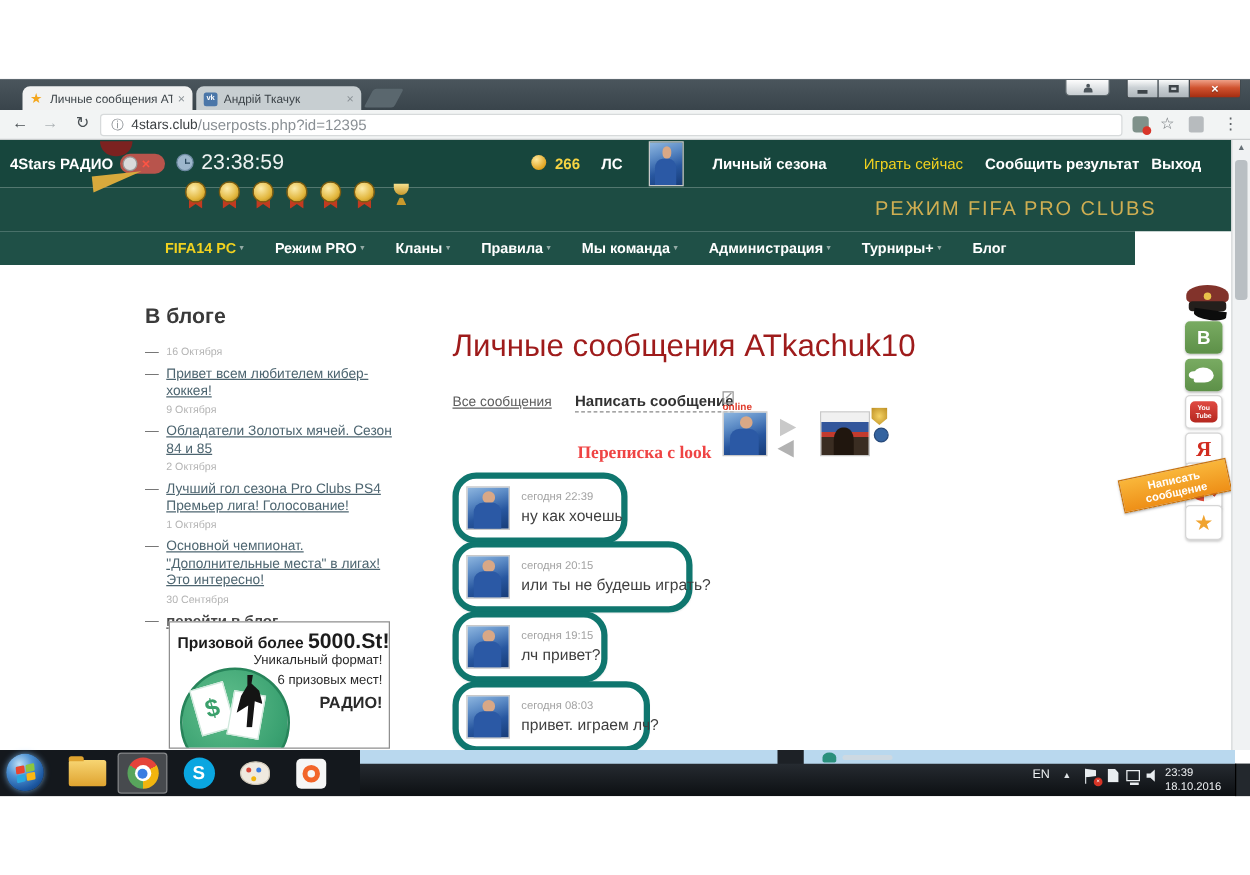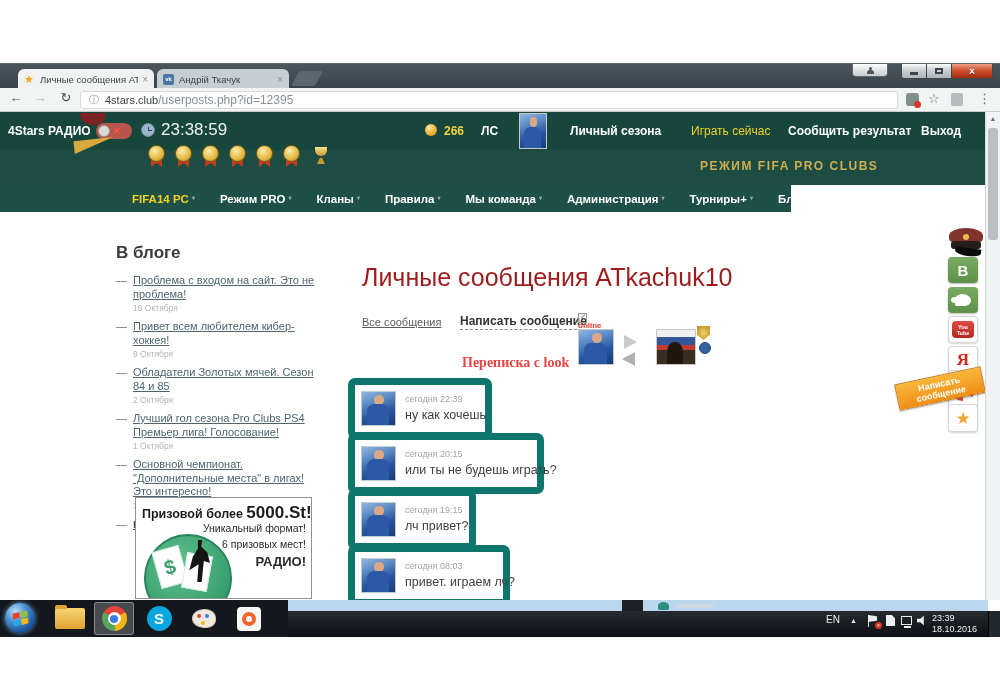--- a/index.html
+++ b/index.html
@@ -39,38 +39,38 @@
   .ext-ico{position:absolute;left:906px;top:5px;width:13px;height:13px;background:#7f918a;border-radius:3px;}
   .ext-ico:after{content:'';position:absolute;right:-2px;bottom:-2px;width:7px;height:7px;border-radius:50%;background:#d8362a;}
   .tb-star{position:absolute;left:928px;top:3px;font-size:13px;color:#6f7478;}
   .bm-ico{position:absolute;left:951px;top:5px;width:12px;height:13px;background:#b7bbbe;border-radius:2px;}
   .menu-ico{position:absolute;left:978px;top:3px;font-size:13px;color:#5f6469;}
 
   
   .page{position:absolute;left:0;top:49px;width:1000px;height:488px;background:#fff;overflow:hidden;}
   .hdr1{position:absolute;left:0;top:0;width:1000px;height:38px;background:#17463d;}
   .hdr2{position:absolute;left:0;top:38px;width:1000px;height:35px;background:#1d4c43;}
-  .navbar{position:absolute;left:0;top:73px;width:791px;height:27px;background:#1f5047;display:flex;align-items:center;padding-left:132px;gap:25px;box-sizing:border-box;}
+  .navbar{position:absolute;left:0;top:73px;width:908px;height:27px;background:#1f5047;display:flex;align-items:center;padding-left:132px;gap:25px;box-sizing:border-box;}
   .hdr-txt{color:#fff;font-weight:bold;font-size:12px;}
   .radio-widget{position:absolute;left:96px;top:11px;width:36px;height:16px;background:#b8544c;border-radius:8px;display:flex;align-items:center;}
   .radio-disc{width:12px;height:12px;border-radius:50%;background:#d9dadb;margin-left:2px;border:1px solid #9a9a9a;box-sizing:border-box;}
   .radio-x{color:#ff5444;font-size:9px;font-weight:bold;margin-left:3px;}
   .clock-ico{position:absolute;left:141px;top:11px;width:14px;height:14px;border-radius:50%;background:#9db6cc;border:1px solid #6f8ba3;box-sizing:border-box;}
   .clock-ico:before{content:'';position:absolute;left:6px;top:3px;width:1px;height:4px;background:#2c4a60;}
   .clock-ico:after{content:'';position:absolute;left:6px;top:6px;width:4px;height:1px;background:#2c4a60;}
   .clock-txt{position:absolute;left:161px;top:8px;font-size:17px;color:#eef3f2;}
   .coin{position:absolute;left:425px;top:12px;width:12px;height:12px;border-radius:50%;background:radial-gradient(circle at 35% 30%,#ffe89a,#dfa421 70%,#a8750e);}
   .coins-num{position:absolute;left:444px;top:12px;color:#f6d443;font-weight:bold;font-size:12px;}
   .ls{position:absolute;left:481px;top:12px;}
   .hav{position:absolute;left:519px;top:1px;width:28px;height:36px;border:1px solid #0d352d;box-sizing:border-box;}
   .m-cab{position:absolute;left:570px;top:12px;}
   .m-play{position:absolute;left:691px;top:12px;color:#f2d21f;font-weight:normal;font-size:12px;}
   .m-rep{position:absolute;left:788px;top:12px;}
   .m-out{position:absolute;left:921px;top:12px;}
-  .mode{position:absolute;left:700px;top:47px;font-size:12px;font-weight:bold;color:#cfae52;letter-spacing:1.5px;}
+  .mode{position:absolute;left:700px;top:47px;font-size:16px;font-weight:normal;color:#cfae52;letter-spacing:1.5px;}
   .crest{position:absolute;left:80px;top:1px;width:26px;height:12px;border-radius:0 0 13px 13px;background:#7c2220;}
   .pennant{position:absolute;left:74px;top:27px;width:0;height:0;border-top:13px solid #d8a93c;border-right:40px solid transparent;transform:rotate(-6deg);}
   .medals{position:absolute;left:148px;top:33px;display:flex;gap:10px;}
   .medal{position:relative;width:17px;height:24px;}
   .medal:after{content:'';position:absolute;left:3px;top:9px;width:11px;height:13px;background:#c23a20;clip-path:polygon(0 0,100% 0,100% 100%,50% 70%,0 100%);}
   .medal:before{content:'';position:absolute;left:0;top:0;width:15px;height:15px;border-radius:50%;background:radial-gradient(circle at 38% 32%,#fcecab,#e2b63c 62%,#a1771a);border:1px solid #7d5c10;z-index:1;}
   .trophy{position:absolute;left:314px;top:33px;width:14px;height:22px;}
   .trophy:before{content:'';position:absolute;left:1px;top:2px;width:12px;height:9px;background:linear-gradient(#f6e18f,#c9992c);border-radius:0 0 7px 7px;}
   .trophy:after{content:'';position:absolute;left:3px;top:13px;width:8px;height:6px;background:#c9992c;clip-path:polygon(35% 0,65% 0,100% 100%,0 100%);}
   .nav-item{display:flex;align-items:flex-start;color:#fff;font-weight:bold;font-size:11.5px;white-space:nowrap;}
@@ -106,21 +106,21 @@
   .pavatar{background:linear-gradient(160deg,#8fb7e0 0%,#5d8cc6 30%,#2857a0 62%,#173c78 100%);position:relative;overflow:hidden;border:1px solid #c9c9c9;box-sizing:border-box;}
   .pavatar:before{content:'';position:absolute;left:37%;top:10%;width:30%;height:28%;background:#d9a886;border-radius:50%;}
   .pavatar:after{content:'';position:absolute;left:16%;top:37%;width:66%;height:64%;background:#2b59a5;border-radius:35% 35% 0 0;}
   .av1{position:absolute;left:578px;top:117px;width:36px;height:36px;}
   .arrow-r{position:absolute;left:624px;top:123px;width:0;height:0;border-left:13px solid #c9c9c9;border-top:7px solid transparent;border-bottom:7px solid transparent;}
   .arrow-l{position:absolute;left:622px;top:140px;width:0;height:0;border-right:13px solid #b2b2b2;border-top:7px solid transparent;border-bottom:7px solid transparent;}
   .lavatar{position:absolute;left:656px;top:117px;width:40px;height:36px;background:linear-gradient(180deg,#f0f0f0 0 22%,#33569b 22% 45%,#c23b2e 45% 58%,#3a2d22 58% 100%);border:1px solid #c9c9c9;box-sizing:border-box;}
   .lavatar:after{content:'';position:absolute;left:10px;top:12px;width:16px;height:22px;background:#20160e;border-radius:45% 45% 0 0;}
   .badge1{position:absolute;left:697px;top:114px;width:13px;height:14px;background:radial-gradient(#f4d264,#b98a1f);clip-path:polygon(0 0,100% 0,100% 62%,50% 100%,0 62%);}
   .badge2{position:absolute;left:699px;top:130px;width:12px;height:12px;border-radius:50%;background:#3463a0;border:1px solid #27497a;box-sizing:border-box;}
-  .msg-card{position:absolute;left:348px;height:47px;background:#fff;border:7px solid #0f766e;border-radius:7px;box-shadow:0 1px 1px rgba(0,0,0,.05);}
+  .msg-card{position:absolute;left:362px;height:47px;background:#fff;border:5px solid #0f766e;border-radius:19px;box-shadow:0 1px 1px rgba(0,0,0,.05);}
   .msg-card .pavatar{position:absolute;left:6px;top:6px;width:35px;height:35px;}
   .msg-time{position:absolute;left:50px;top:9px;font-size:9px;color:#a3a3a3;}
   .msg-text{position:absolute;left:50px;top:23px;font-size:12.5px;color:#3f3f3f;white-space:nowrap;}
 
   
   .cap{position:absolute;left:947px;top:14px;width:38px;height:32px;}
   .cap .top{position:absolute;left:2px;top:2px;width:34px;height:16px;border-radius:50% 50% 35% 35%;background:#82332b;}
   .cap .band{position:absolute;left:4px;top:15px;width:30px;height:8px;background:#241f1c;border-radius:3px;}
   .cap .visor{position:absolute;left:8px;top:22px;width:26px;height:8px;border-radius:0 0 60% 60%;background:#0c0c0c;transform:rotate(8deg);}
   .cap .emblem{position:absolute;left:16px;top:8px;width:6px;height:6px;border-radius:50%;background:#e8c34a;}
@@ -295,21 +295,20 @@
     <span class="nv-caret"></span>
   </div>
         </div>
 
     <div class="body">
 
       <div class="blog-h">В блоге</div>
       <div class="posts" id="posts-box">
             <div class="post">
     <span class="dash">—</span>
-    <a class="post-link">Проблема с входом на сайт. Это не проблема!</a>
     <div class="post-date">16 Октября</div>
   </div>
             <div class="post">
     <span class="dash">—</span>
     <a class="post-link">Привет всем любителем кибер-хоккея!</a>
     <div class="post-date">9 Октября</div>
   </div>
             <div class="post">
     <span class="dash">—</span>
     <a class="post-link">Обладатели Золотых мячей. Сезон 84 и 85</a>

